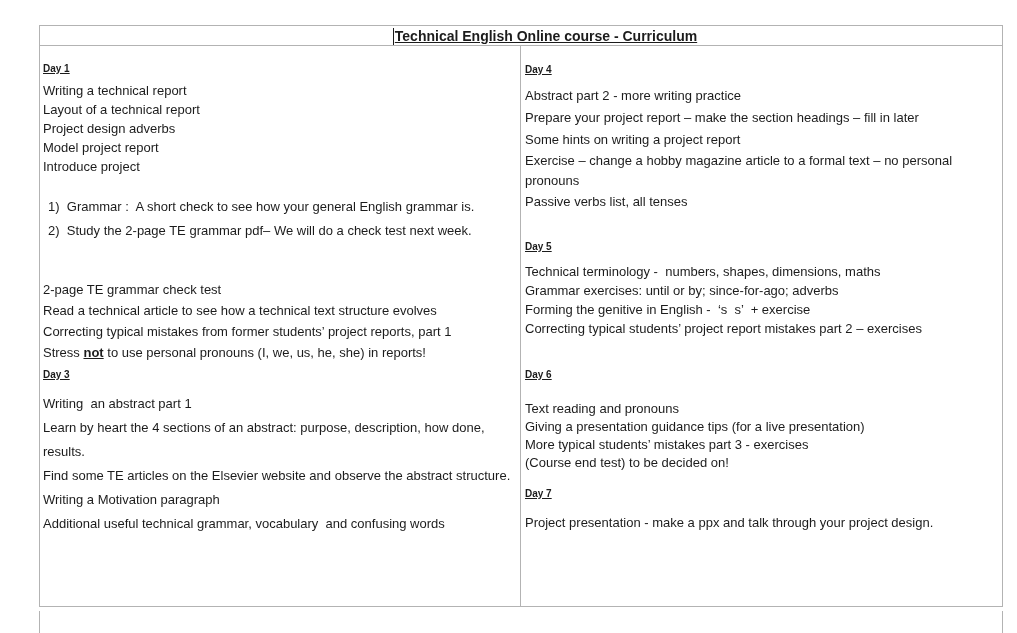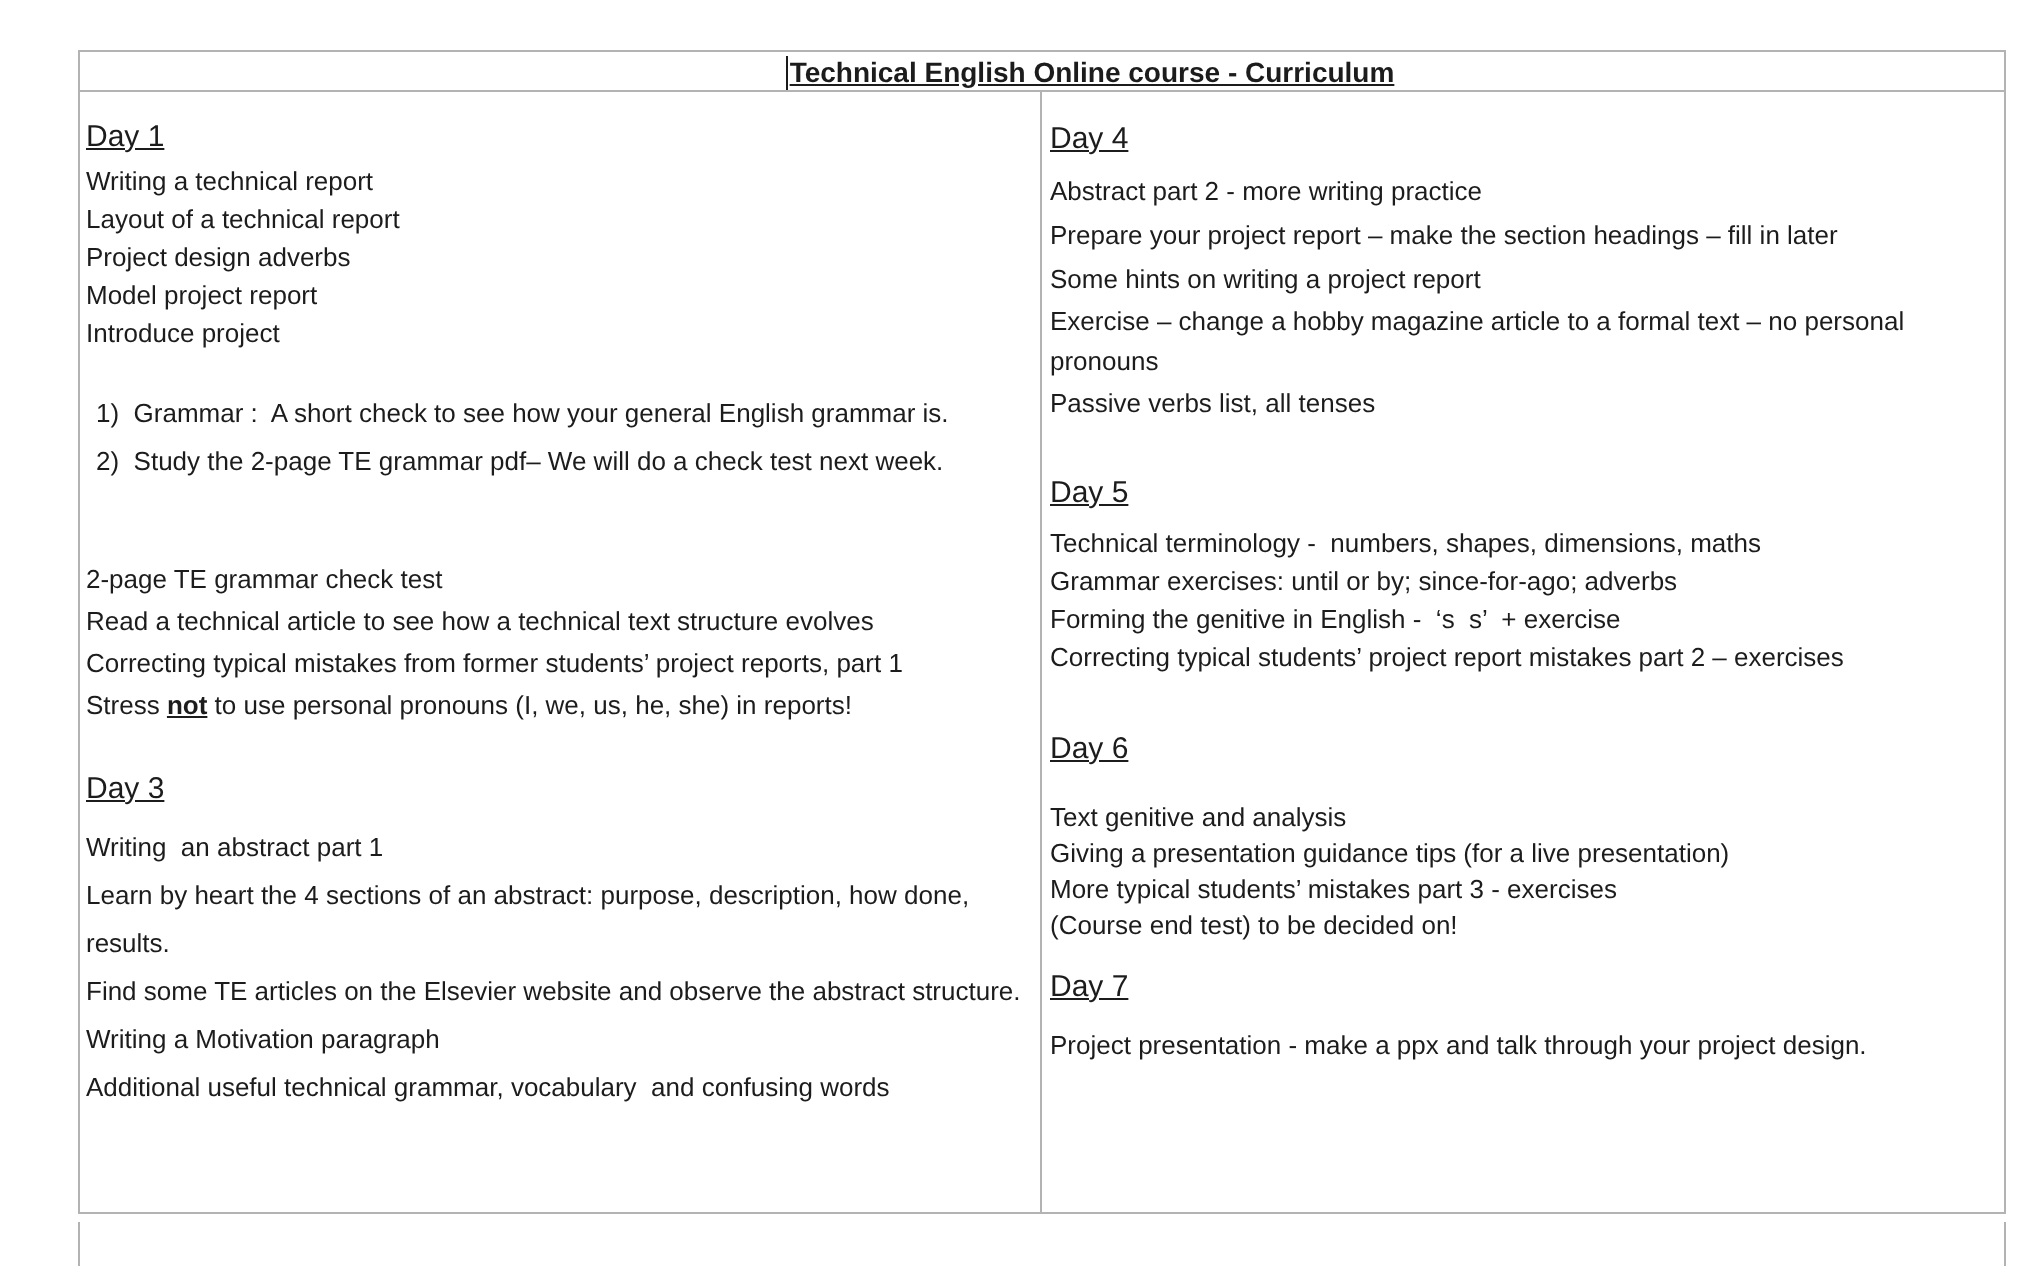--- a/index.html
+++ b/index.html
@@ -38,34 +38,34 @@
   .cell-left  { width: 481px; border-right: 1px solid #b3b3b3; padding: 0 5px 0 3px; }
   .cell-right { flex: 1; padding: 0 5px 0 4px; }
 
   .stub-row {
     margin-top: 4px;
     border-left: 1px solid #b3b3b3; border-right: 1px solid #b3b3b3;
     height: 60px;
   }
 
   p { margin: 0; white-space: pre-wrap; }
-  .day-heading { font-weight: normal; text-decoration: underline; font-size: 15px; margin: 0; }
+  .day-heading { font-weight: bold; text-decoration: underline; font-size: 10px; margin: 0; }
   .b-u { font-weight: bold; text-decoration: underline; }
 
   
   .sec-day1 { margin-top: 13px; }
   .sec-day1 .day-heading { margin-bottom: 3px; }
   .sec-day1 p { line-height: 19px; }
   .sec-homework { margin-top: 19px; }
   .sec-homework .hw-heading { font-weight: bold; line-height: 20px; }
   .sec-homework p.hw-item { line-height: 24px; padding-left: 5px; }
   .sec-day2 { margin-top: 36px; }
   .sec-day2 .day-heading { margin-bottom: 1px; }
   .sec-day2 p { line-height: 21px; }
-  .sec-day3 { margin-top: 20px; }
+  .sec-day3 { }
   .sec-day3 .day-heading { margin-bottom: 5px; }
   .sec-day3 p { line-height: 24px; }
 
   
   .sec-day4 { margin-top: 13px; }
   .sec-day4 .day-heading { margin-bottom: 4px; margin-top: 12px; }
   .sec-day4 p { line-height: 22px; }
   .sec-day4 p.wrap2 { line-height: 20px; }
   .sec-day5 { margin-top: 24px; }
   .sec-day5 .day-heading { margin-bottom: 6px; }
@@ -135,21 +135,21 @@
           <p class="day-heading">Day 5</p>
           <p>Technical terminology -  numbers, shapes, dimensions, maths</p>
           <p>Grammar exercises: until or by; since-for-ago; adverbs</p>
           <p>Forming the genitive in English -  ‘s  s’  + exercise</p>
           <p>Correcting typical students’ project report mistakes part 2 – exercises</p>
         </div>
 
         <div class="sec-day6">
           <p class="day-heading">Day 6</p>
           <div class="items">
-            <p>Text genitive and analysis</p>
+            <p>Text reading and pronouns</p>
             <p>Giving a presentation guidance tips (for a live presentation)</p>
             <p>More typical students’ mistakes part 3 - exercises</p>
             <p>(Course end test) to be decided on!</p>
           </div>
         </div>
 
         <div class="sec-day7">
           <p class="day-heading">Day 7</p>
           <p>Project presentation - make a ppx and talk through your project design.</p>
         </div>

